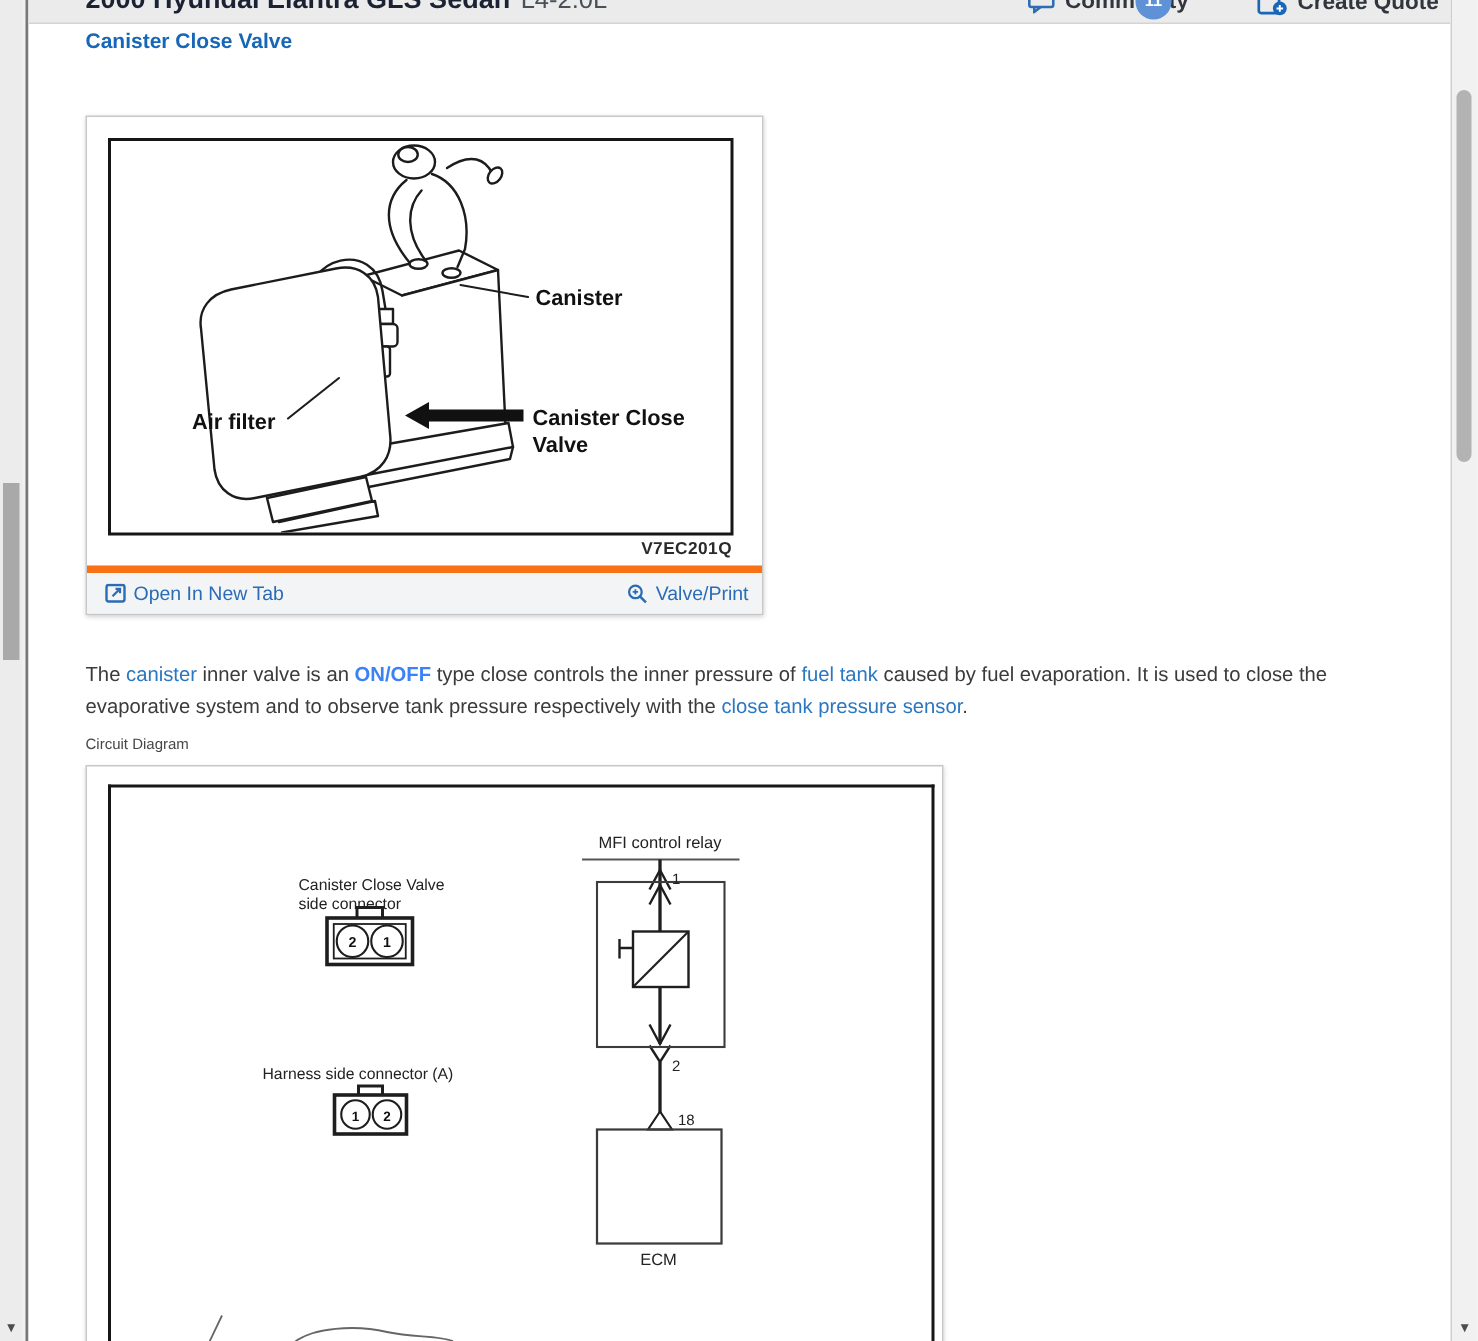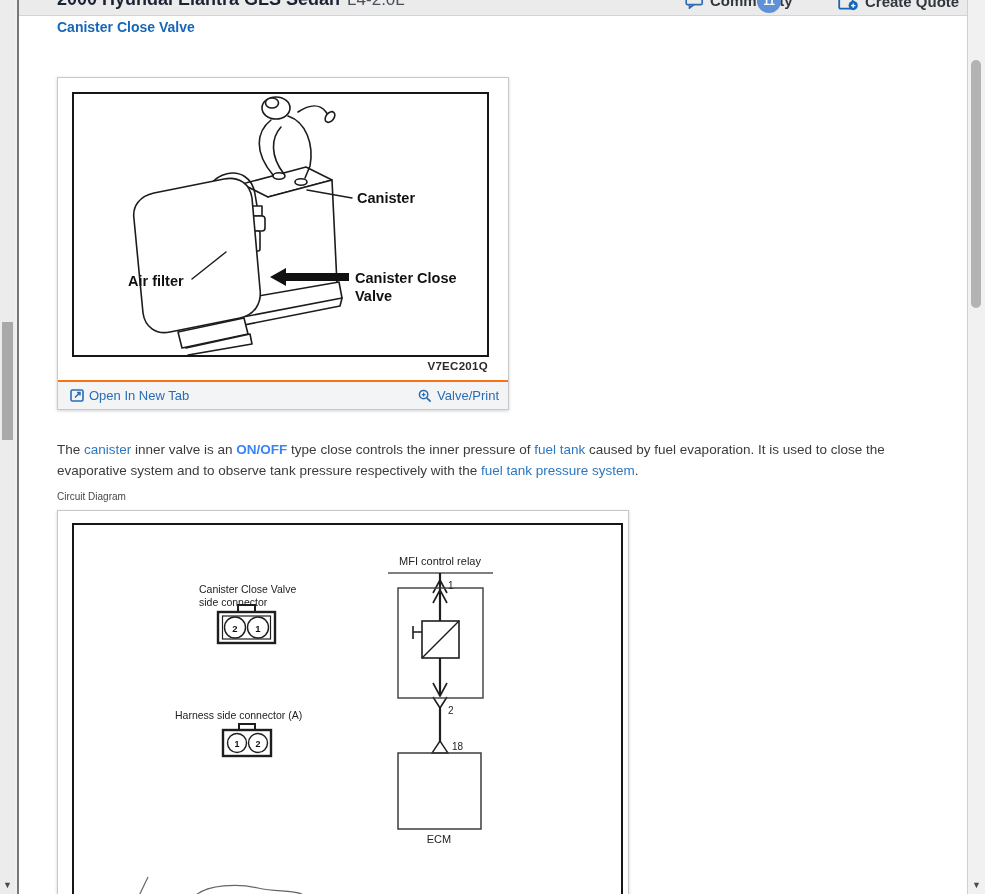--- a/index.html
+++ b/index.html
@@ -33,21 +33,21 @@
   
   .section-heading{position:absolute;left:38px;top:19px;font-size:14px;font-weight:bold;color:#1767b8;cursor:pointer;}
   
   .fig-card{position:absolute;background:#fff;border:1px solid #c8c8c8;box-shadow:0 1px 3px rgba(0,0,0,.18);}
   .fig-card1{left:38px;top:77px;width:450px;height:331px;}
   .fig-card2{left:38px;top:510px;width:570px;height:400px;}
   .fig-art{position:absolute;border:2px solid #161616;background:#fff;}
   .fig1-art{left:14px;top:14px;width:413px;height:261px;}
   .fig2-art{left:14px;top:12px;width:547px;height:400px;border-bottom:none;}
   .fig-code{position:absolute;right:20px;top:282px;font-size:11.5px;font-weight:bold;color:#2a2a2a;letter-spacing:.3px;}
-  .fig-footer{position:absolute;left:0;right:0;bottom:0;height:27px;background:#f3f4f5;border-top:2px solid #f97316;}
+  .fig-footer{position:absolute;left:0;right:0;bottom:0;height:27px;background:#f3f4f5;border-top:5px solid #f97316;}
   .fig-link{position:absolute;top:0;height:27px;display:flex;align-items:center;gap:5px;
     color:#2a6cb5;font-size:13px;cursor:pointer;text-decoration:none;}
   .fig-link.left{left:12px;}
   .fig-link.right{right:9px;}
   
   .desc{position:absolute;left:38px;top:425px;width:873px;font-size:13.5px;line-height:21px;color:#3b3b3b;}
   .desc a{color:#2b77c0;text-decoration:none;cursor:pointer;}
   .desc b{color:#3b82f6;}
   .circuit-label{position:absolute;left:38px;top:491px;font-size:10px;color:#474747;}
   svg text{font-family:"Liberation Sans",sans-serif;}
@@ -152,21 +152,21 @@
         <svg width="14" height="14" viewBox="0 0 14 14">
           <circle cx="5.6" cy="5.6" r="4.2" fill="none" stroke="#2a6cb5" stroke-width="1.5"></circle>
           <path d="M5.6,3.8 V7.4 M3.8,5.6 H7.4" stroke="#2a6cb5" stroke-width="1.2"></path>
           <path d="M8.8,8.8 L12.6,12.6" stroke="#2a6cb5" stroke-width="1.7"></path>
         </svg>
         <span>Valve/Print</span>
       </a>
     </div>
   </div>
 
-  <p class="desc"><span>The </span><a>canister</a><span> inner valve is an </span><b>ON/OFF</b><span> type close controls the inner pressure of </span><a>fuel tank</a><span> caused by fuel evaporation. It is used to close the evaporative system and to observe tank pressure respectively with the </span><a>fuel tank pressure system</a><span>.</span></p>
+  <p class="desc"><span>The </span><a>canister</a><span> inner valve is an </span><b>ON/OFF</b><span> type close controls the inner pressure of </span><a>fuel tank</a><span> caused by fuel evaporation. It is used to close the evaporative system and to observe tank pressure respectively with the </span><a>close tank pressure sensor</a><span>.</span></p>
 
   <div class="circuit-label">Circuit Diagram</div>
 
   <div class="fig-card fig-card2">
     <div class="fig-art fig2-art">
       <svg width="547" height="400" viewBox="0 0 547 400">
 
         <text x="366" y="40" text-anchor="middle" font-size="11" fill="#222">MFI control relay</text>
         <path d="M314,48 H419" stroke="#555" stroke-width="1.4" fill="none"></path>
 

